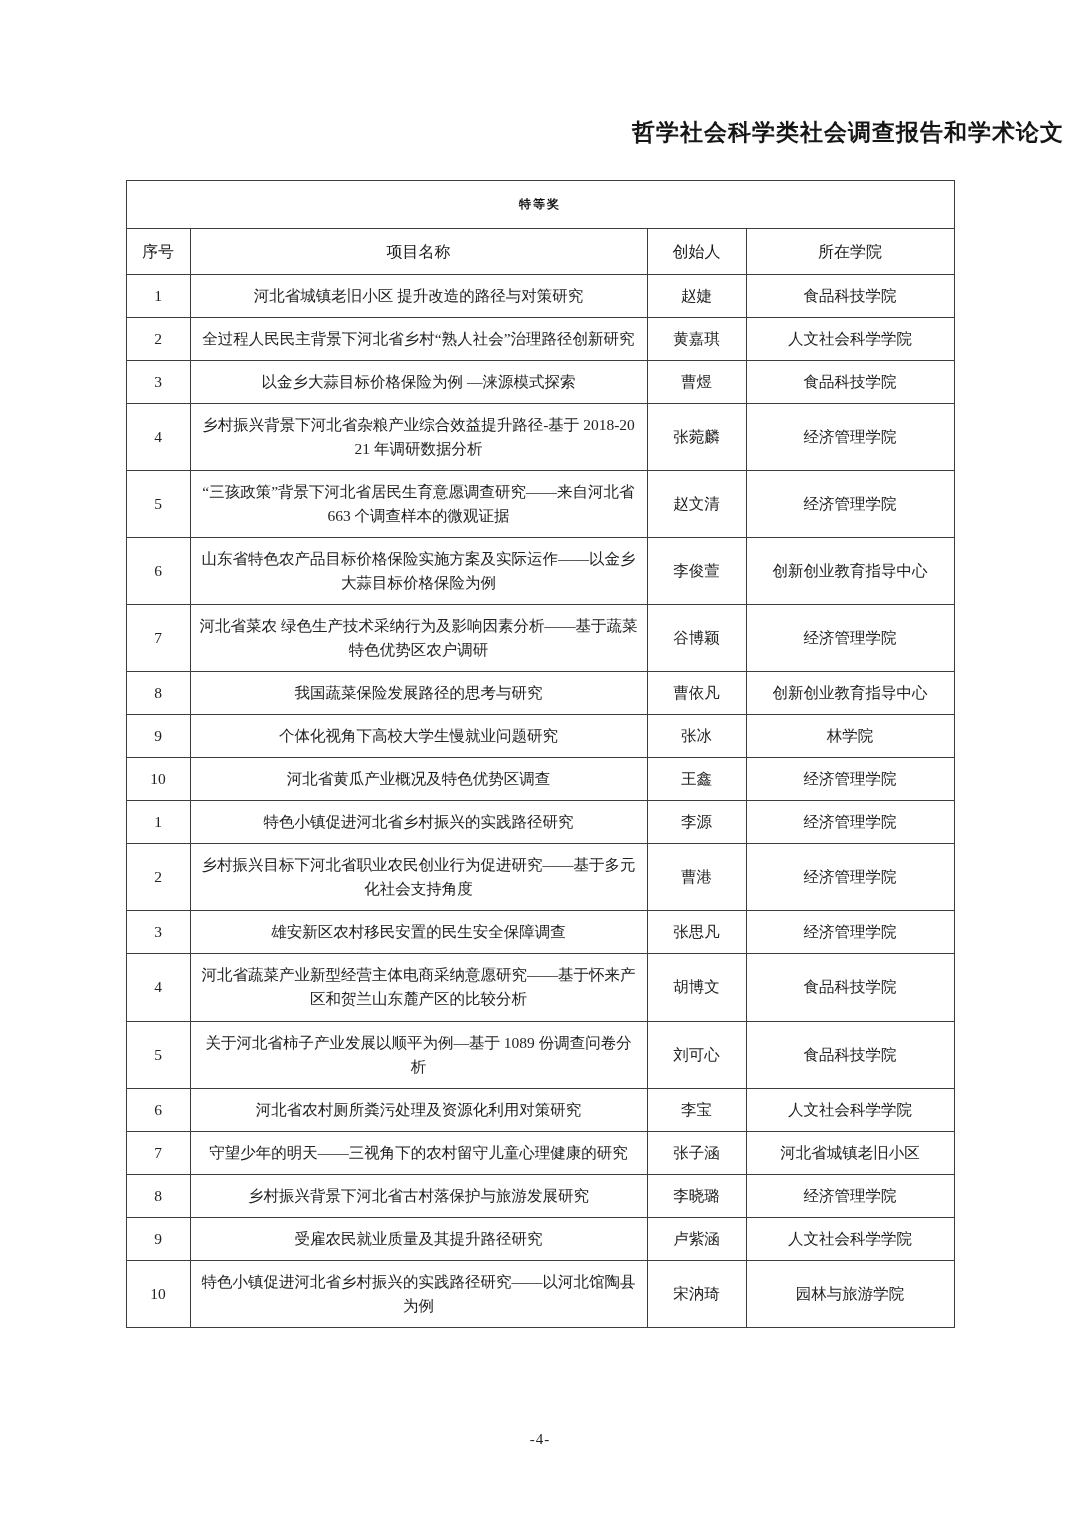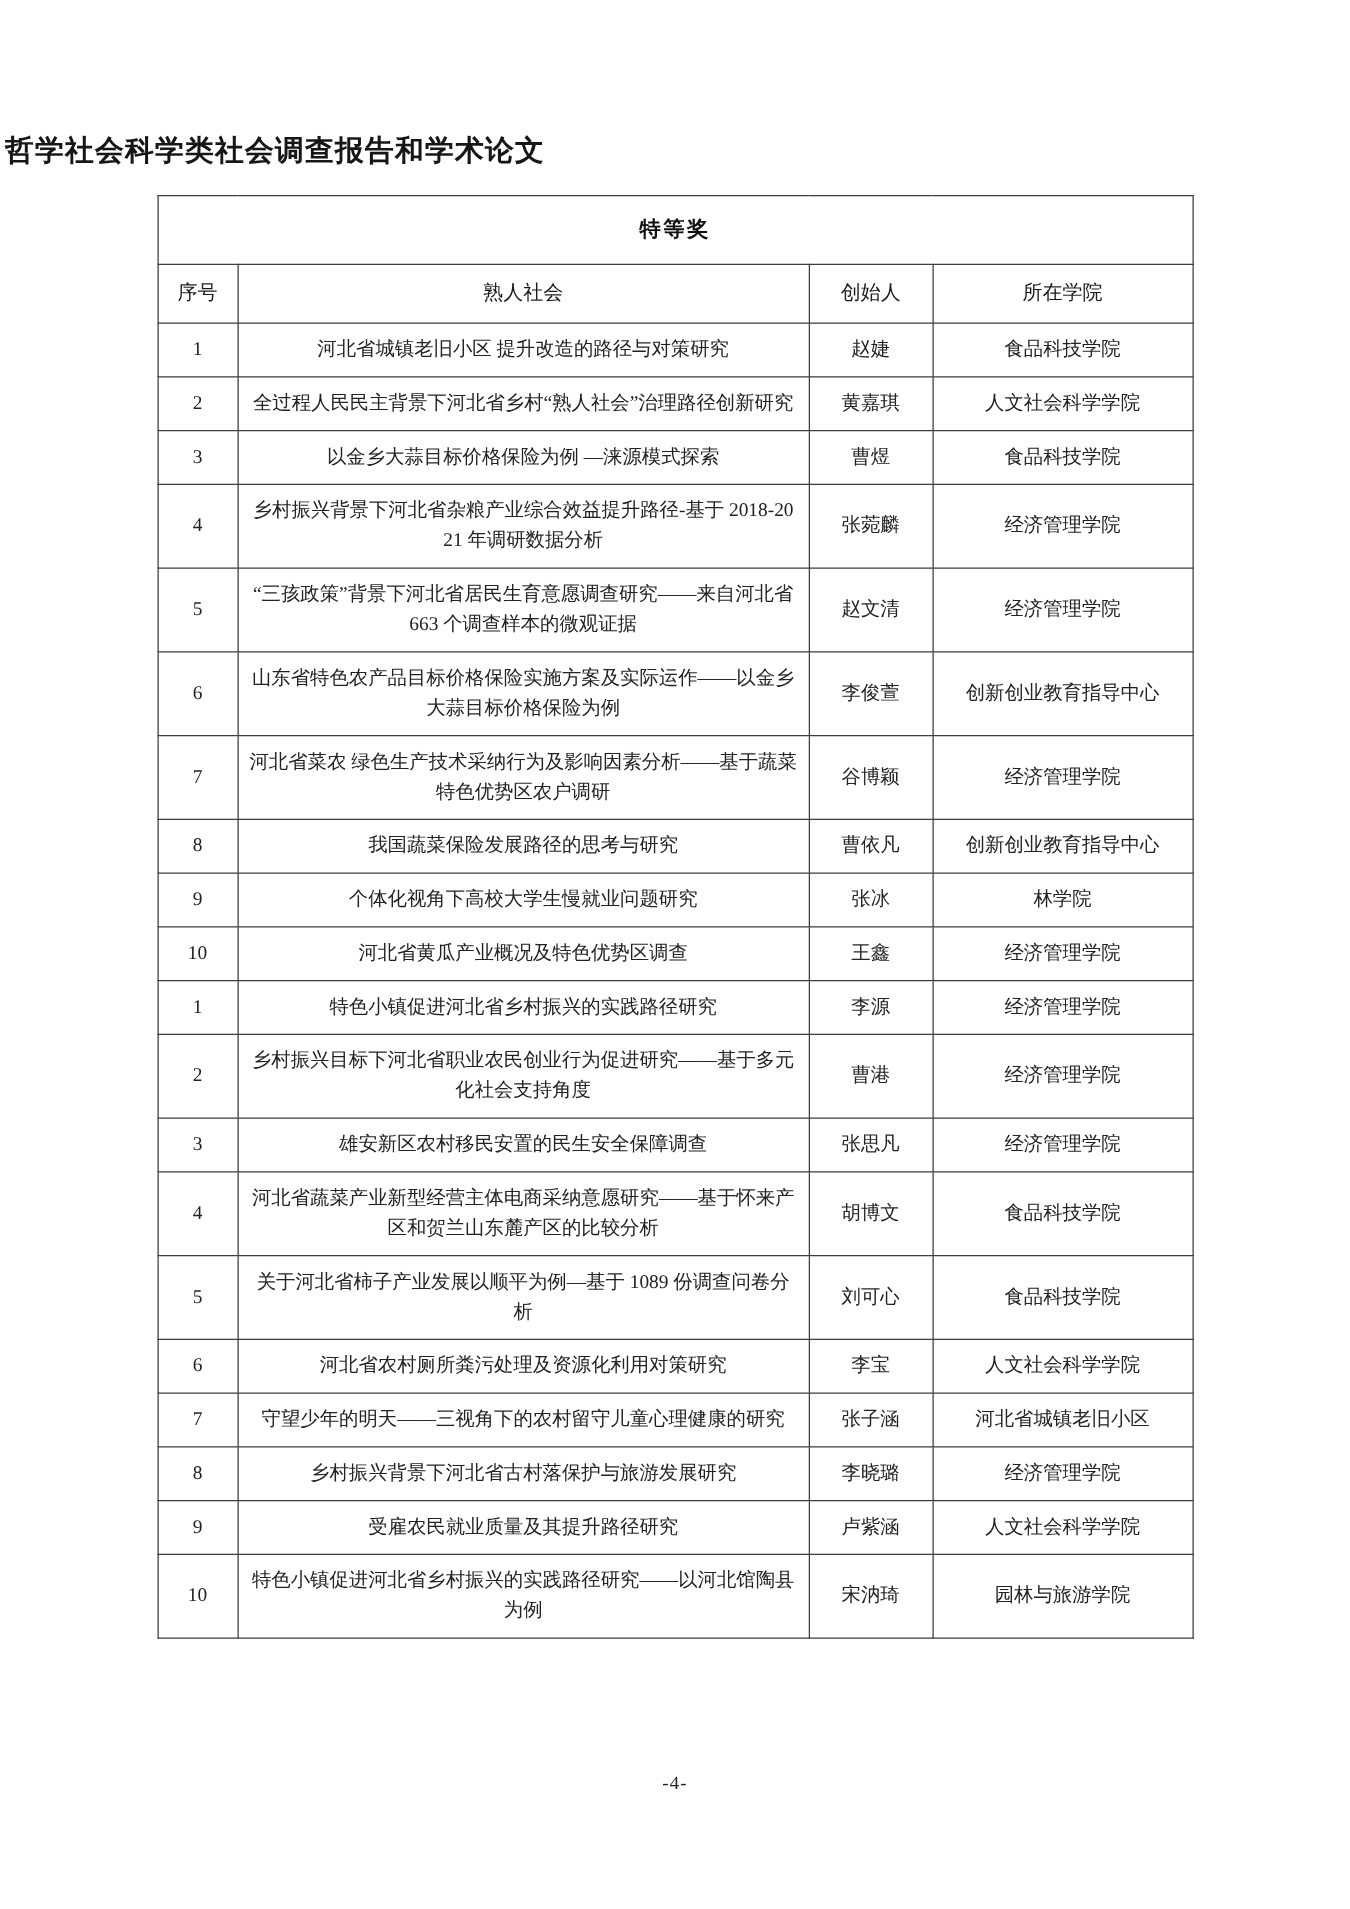--- a/index.html
+++ b/index.html
@@ -11,24 +11,24 @@
     position: relative;
     font-family: "Liberation Serif", "DejaVu Serif", serif;
     color: #1d1d1d;
   }
   .page {
     width: 1080px;
     height: 1527px;
     position: relative;
   }
   .page-title {
-    margin: 4px;
+    margin: 16px;
     padding-top: 101px;
     padding-bottom: 16px;
-    text-align: left;
+    text-align: right;
     font-size: 23px;
     font-weight: bold;
     letter-spacing: 1px;
     color: #161616;
   }
   table.awards {
     border-collapse: collapse;
     table-layout: fixed;
     width: 828px;
     margin: 0 auto;
@@ -37,21 +37,21 @@
     border: 1px solid #3d3d3d;
     text-align: center;
     vertical-align: middle;
     font-size: 15.5px;
     line-height: 1.55;
     padding: 9px 8px;
     color: #222222;
     word-break: break-all;
   }
   table.awards tr.section-row td {
-    font-size: 17px;
+    font-size: 12px;
     font-weight: bold;
     letter-spacing: 2px;
     padding: 14px 8px;
     color: #111111;
   }
   table.awards tr.head-row td {
     font-size: 16px;
     padding: 12px 6px;
     line-height: 1.35;
     color: #1a1a1a;
@@ -80,21 +80,21 @@
       <col style="width:457px">
       <col style="width:99px">
       <col style="width:208px">
     </colgroup>
     <tbody>
         <tr class="section-row">
           <td colspan="4">特等奖</td>
         </tr>
         <tr class="head-row">
           <td>序号</td>
-          <td>熟人社会</td>
+          <td>项目名称</td>
           <td>创始人</td>
           <td>所在学院</td>
         </tr>
         <tr>
           <td>1</td>
           <td>河北省城镇老旧小区 提升改造的路径与对策研究</td>
           <td>赵婕</td>
           <td>食品科技学院</td>
         </tr>
         <tr>

